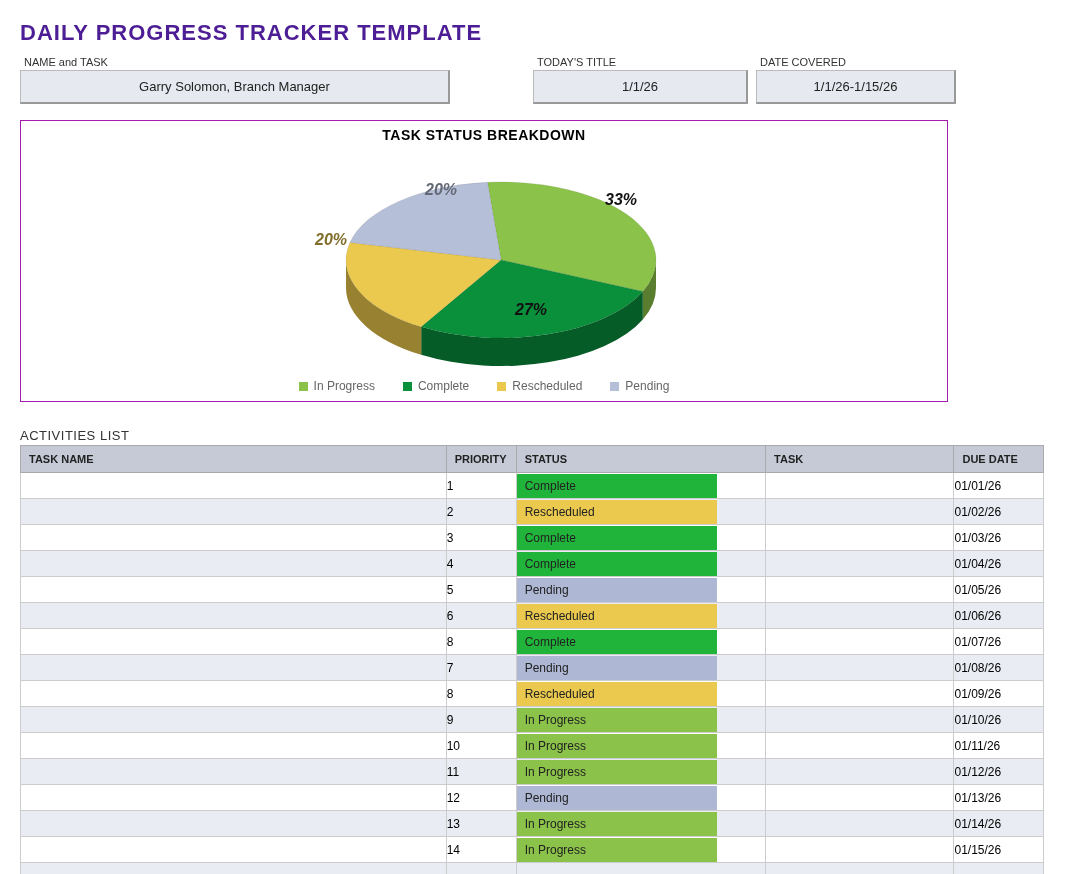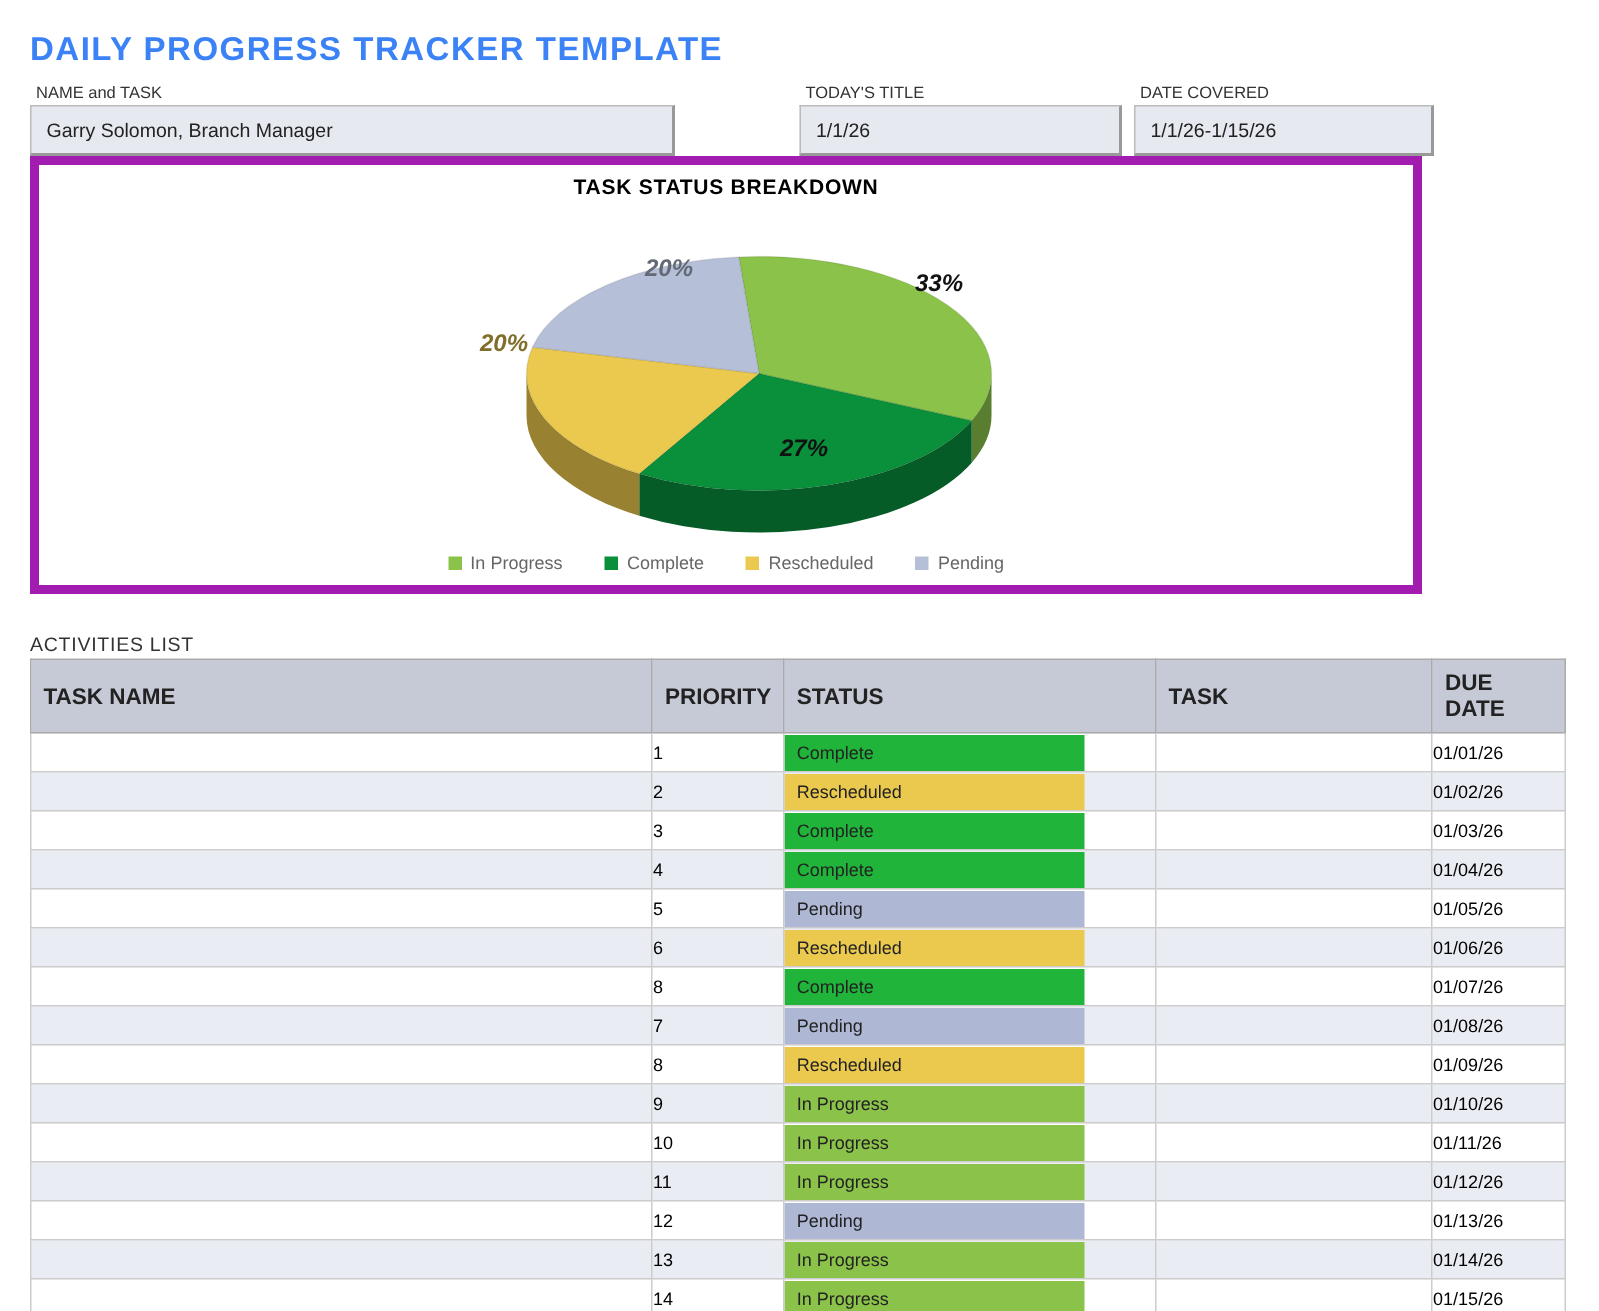--- a/index.html
+++ b/index.html
@@ -5,21 +5,21 @@
   * { box-sizing: border-box; margin: 0; padding: 0; }
   body {
     font-family: "Century Gothic", "Segoe UI", Arial, sans-serif;
     background: #fff;
     padding: 20px;
     width: 1066px;
   }
   h1.page-title {
     font-size: 22px;
     font-weight: bold;
-    color: #3b82f6;
+    color: #4c1d95;
     letter-spacing: 1px;
     margin-bottom: 10px;
   }
   .header-row { display: flex; gap: 0; align-items: flex-end; }
   .field { margin-right: 8px; }
   .field.name { width: 430px; }
   .field.today { width: 215px; margin-left: 75px;}
   .field.dates { width: 200px; }
   .field label {
     display: block;
@@ -30,25 +30,26 @@
   }
   .field .box {
     background: #e6e9ef;
     border: 1px solid #bbb;
     border-right: 2px solid #999;
     border-bottom: 2px solid #999;
     padding: 8px 10px;
     font-size: 13px;
     color: #222;
     min-height: 32px;
+    text-align: center;
   }
   .chart-container {
-    border: 6px solid #a21caf;
+    border: 1px solid #a21caf;
     width: 928px;
-    margin-top: 0;
+    margin-top: 16px;
     padding-bottom: 8px;
   }
   .chart-title {
     text-align: center;
     font-weight: bold;
     font-size: 14px;
     padding: 6px 0 2px;
     letter-spacing: 0.5px;
   }
   .pie-area {
@@ -80,21 +81,21 @@
     border-collapse: collapse;
     font-size: 12px;
   }
   table.activities th {
     background: #c6cad6;
     color: #222;
     text-align: left;
     font-weight: bold;
     padding: 7px 8px;
     border: 1px solid #aaa;
-    font-size: 15px;
+    font-size: 11px;
   }
   table.activities td {
     border: 1px solid #ccc;
     padding: 0;
     height: 26px;
     vertical-align: middle;
   }
   table.activities tr.even td { background: #e9ecf2; }
   table.activities tr.odd td { background: #fff; }
   .col-task { width: 430px; padding-left:8px;}

